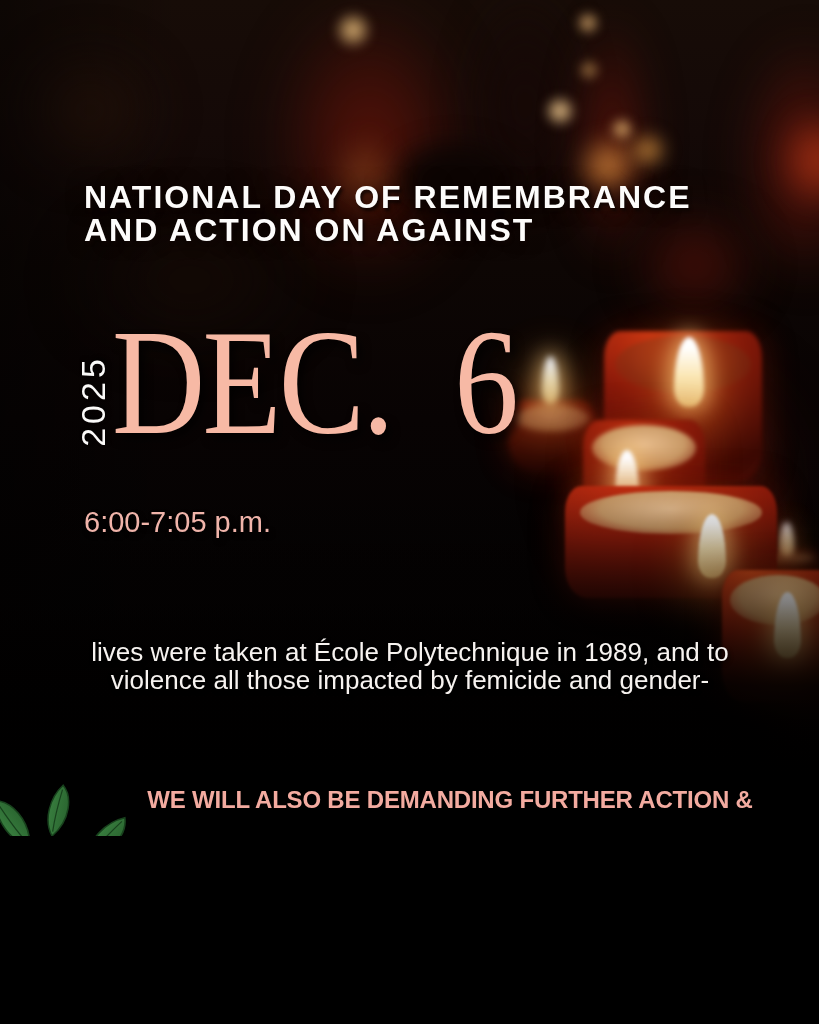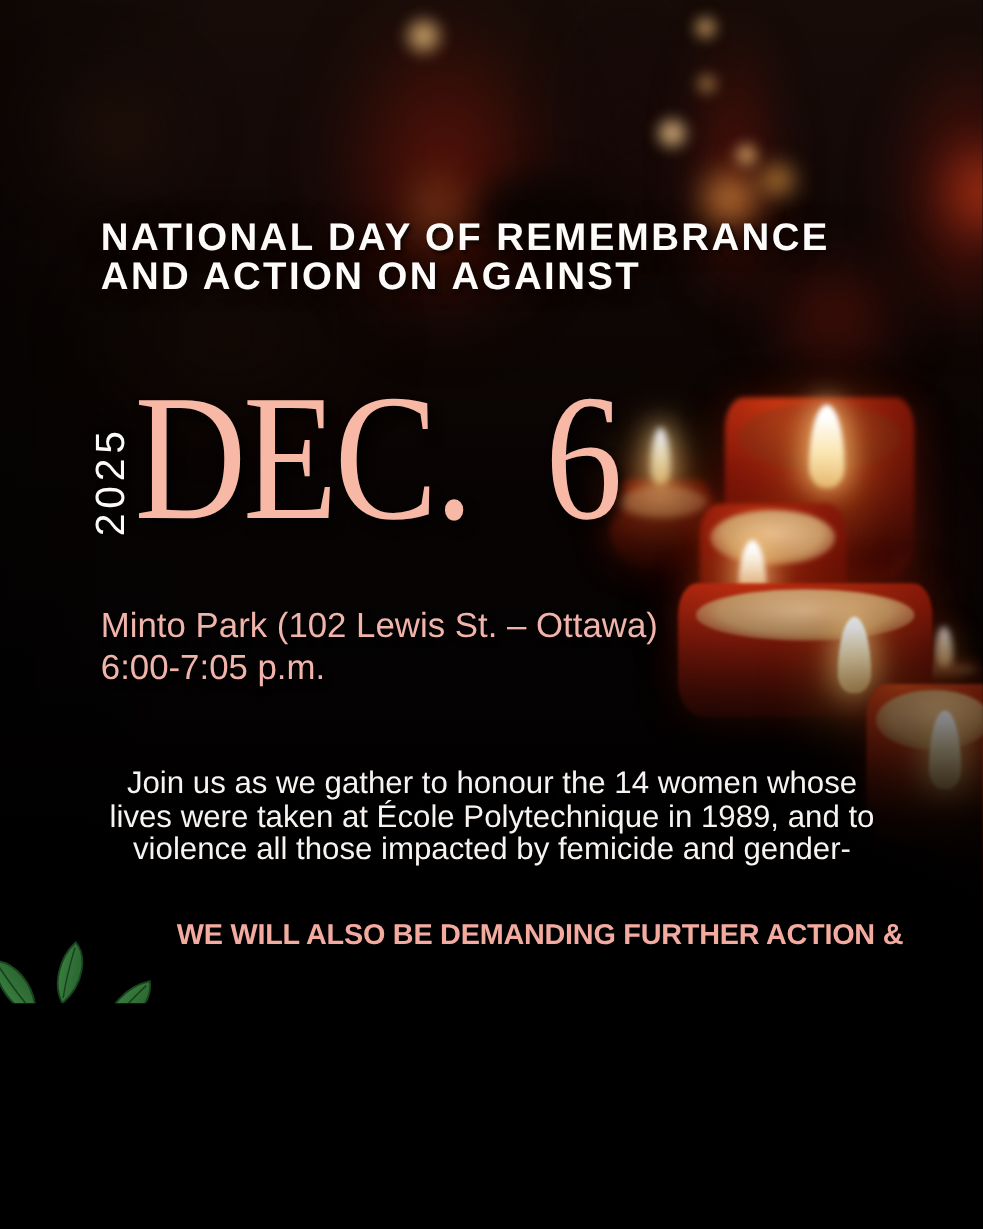--- a/index.html
+++ b/index.html
@@ -97,21 +97,21 @@
     position:absolute; left:84px; top:505px;
     font-size:29px; line-height:35px; color:var(--pink-soft,#f0b4aa);
     text-shadow:2px 3px 5px rgba(0,0,0,.8); white-space:nowrap;
   }
   .body-text {
     position:absolute; left:50px; top:639px; width:720px; text-align:center;
     font-size:26px; line-height:27.5px; color:var(--text-white,#f7f3f0);
     text-shadow:1px 2px 4px rgba(0,0,0,.85);
   }
   .callout {
-    position:absolute; left:90px; top:768px; width:720px; text-align:center;
+    position:absolute; left:90px; top:788px; width:720px; text-align:center;
     font-size:24px; line-height:24.5px; font-weight:700; letter-spacing:-0.2px;
     color:var(--pink-accent,#f3aba0); text-shadow:1px 2px 4px rgba(0,0,0,.85);
   }
   .closing {
     position:absolute; left:180px; top:893px; width:620px; text-align:center;
     font-size:25px; color:var(--text-white,#f7f3f0); text-shadow:1px 2px 4px rgba(0,0,0,.85);
   }
   
   .roses { position:absolute; left:0; top:774px; }
 </style>
@@ -173,26 +173,24 @@
 
   <h1 class="title">
     <div>NATIONAL DAY OF REMEMBRANCE</div>
     <div>AND ACTION ON AGAINST</div>
   </h1>
 
   <div class="year">2025</div>
   <div class="date">DEC. 6</div>
 
   <div class="loc-time">
-    <div>Minto Park (102 Lewis St. – Ottawa)</div>
     <div>6:00-7:05 p.m.</div>
   </div>
 
   <div class="body-text">
-    <div>Join us as we gather to honour the 14 women whose</div>
     <div>lives were taken at École Polytechnique in 1989, and to</div>
     <div>violence all those impacted by femicide and gender-</div>
   </div>
 
   <div class="callout">
     <div>WE WILL ALSO BE DEMANDING FURTHER ACTION &amp;</div>
   </div>
 
 
   <svg class="roses" width="280" height="250" viewBox="0 0 280 250" xmlns="http://www.w3.org/2000/svg">

